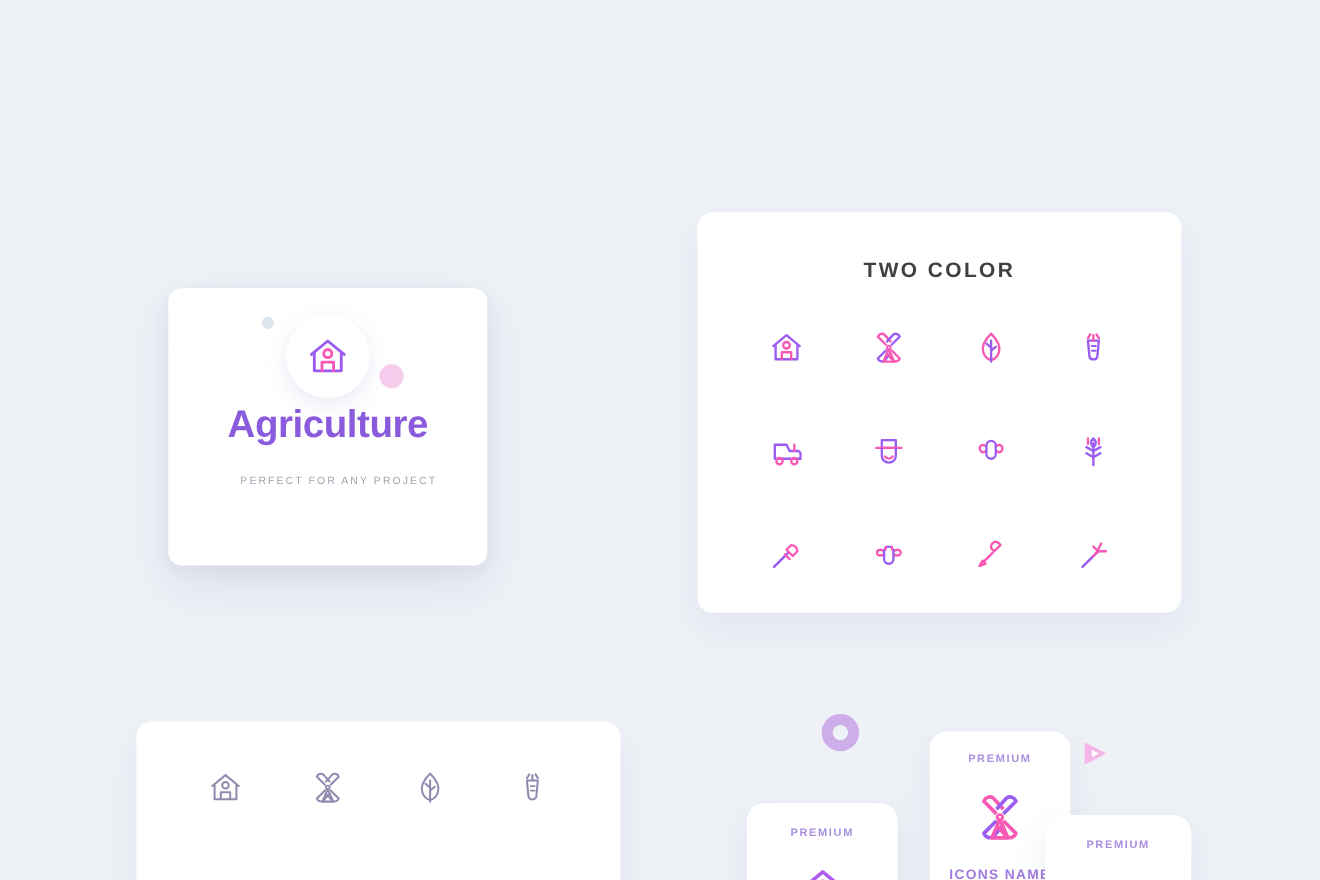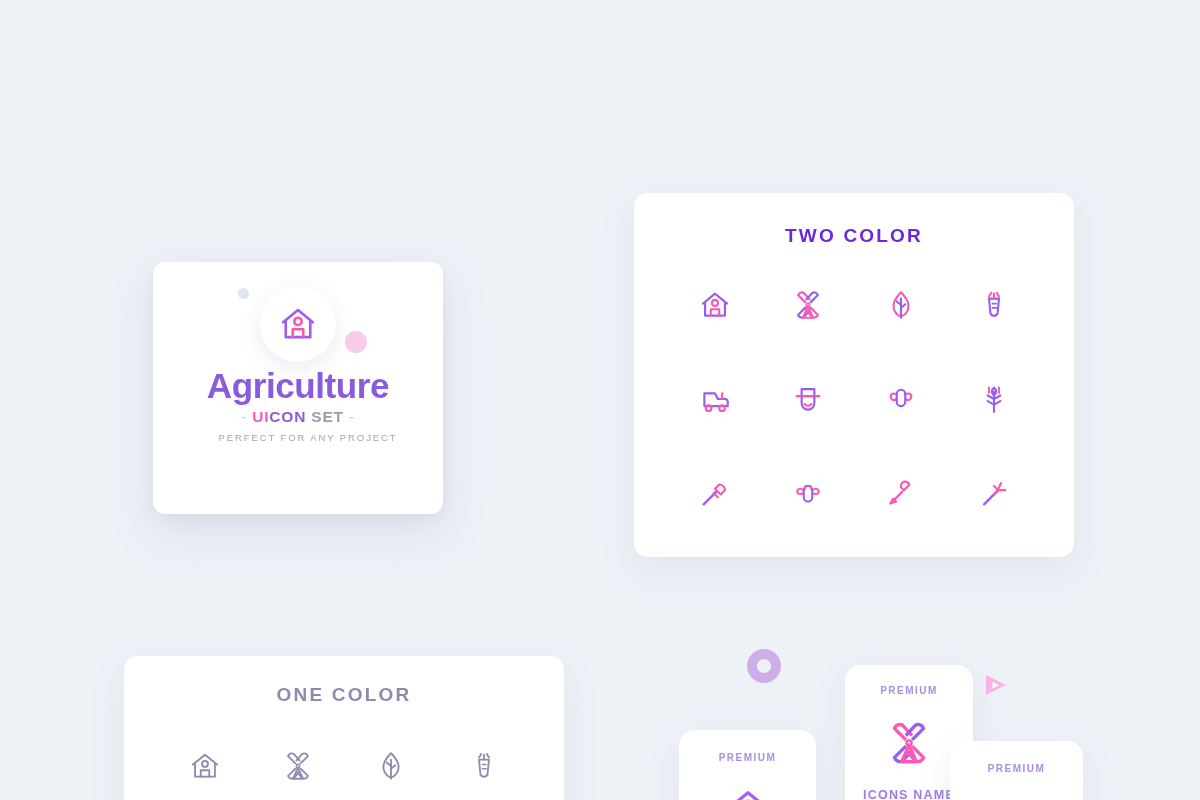--- a/index.html
+++ b/index.html
@@ -131,22 +131,22 @@
     box-shadow: 0 14px 34px rgba(138, 150, 180, 0.13);
   }
 
   .card-heading {
     text-align: center;
     font-size: 19px;
     font-weight: 700;
     letter-spacing: 2.2px;
   }
   #two-color-heading {
-    margin-top: 32px;
-    color: #6d28d9;
+    margin-top: 43px;
+    color: #404040;
   }
 
   .icon-grid {
     display: grid;
     grid-template-columns: repeat(4, 1fr);
     row-gap: 46px;
     padding: 0 34px;
     margin-top: 34px;
   }
   .icon-cell {
@@ -262,26 +262,20 @@
           <path d="M7 22 L24 8 L41 22" stroke="#9b5cf0" stroke-width="3" stroke-linecap="round" stroke-linejoin="round"></path>
           <path d="M10 21 V39 H38 V21" stroke="#9b5cf0" stroke-width="3" stroke-linecap="round" stroke-linejoin="round"></path>
           <circle cx="24" cy="21" r="4.2" stroke="#f759b4" stroke-width="3"></circle>
           <path d="M18 39 V30 H30 V39" stroke="#f759b4" stroke-width="3" stroke-linecap="round" stroke-linejoin="round"></path>
         </svg>
       </span>
     </div>
 
     <div id="hero-title">Agriculture</div>
 
-    <div id="hero-subtitle">
-      <span class="dash">-</span>
-      <span class="sub-ui">UI</span><span class="sub-con">CON</span>
-      <span class="sub-set">SET</span>
-      <span class="dash">-</span>
-    </div>
 
     <div id="hero-tagline">PERFECT FOR ANY PROJECT</div>
   </div>
 
   <div class="card" id="two-color-card">
     <div class="card-heading" id="two-color-heading">TWO COLOR</div>
 
     <div class="icon-grid">
 
       <div class="icon-cell">
@@ -412,21 +406,20 @@
             <path d="M30 20 H40" stroke="#f759b4" stroke-width="3" stroke-linecap="round"></path>
             <path d="M34 10 L28 22" stroke="#f759b4" stroke-width="3" stroke-linecap="round"></path>
           </svg>
         </span>
       </div>
 
     </div>
   </div>
 
   <div class="card" id="one-color-card">
-    <div class="card-heading" id="one-color-heading">ONE COLOR</div>
 
     <div class="icon-grid">
 
       <div class="icon-cell">
         <span>
           <svg width="34" height="34" viewBox="0 0 48 48" fill="none">
             <path d="M7 22 L24 8 L41 22" stroke="#8f8aad" stroke-width="2.6" stroke-linecap="round" stroke-linejoin="round"></path>
             <path d="M10 21 V39 H38 V21" stroke="#8f8aad" stroke-width="2.6" stroke-linecap="round" stroke-linejoin="round"></path>
             <circle cx="24" cy="21" r="4.2" stroke="#8f8aad" stroke-width="2.6"></circle>
             <path d="M18 39 V30 H30 V39" stroke="#8f8aad" stroke-width="2.6" stroke-linecap="round" stroke-linejoin="round"></path>

